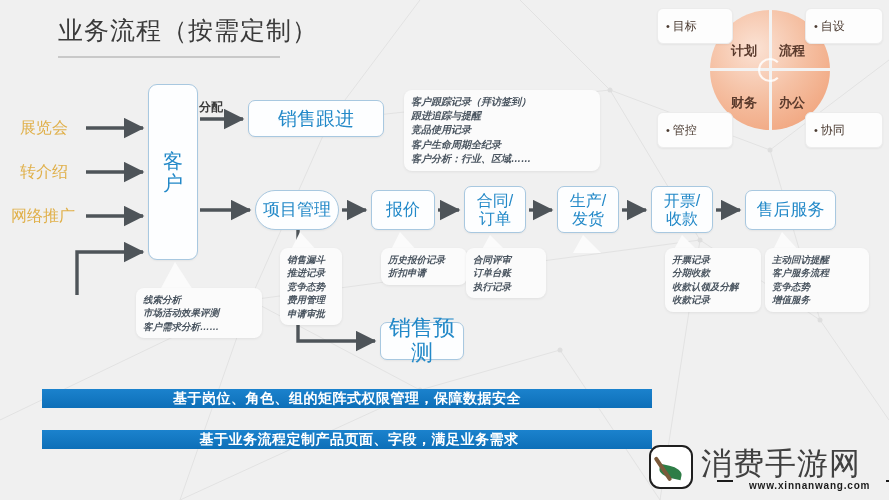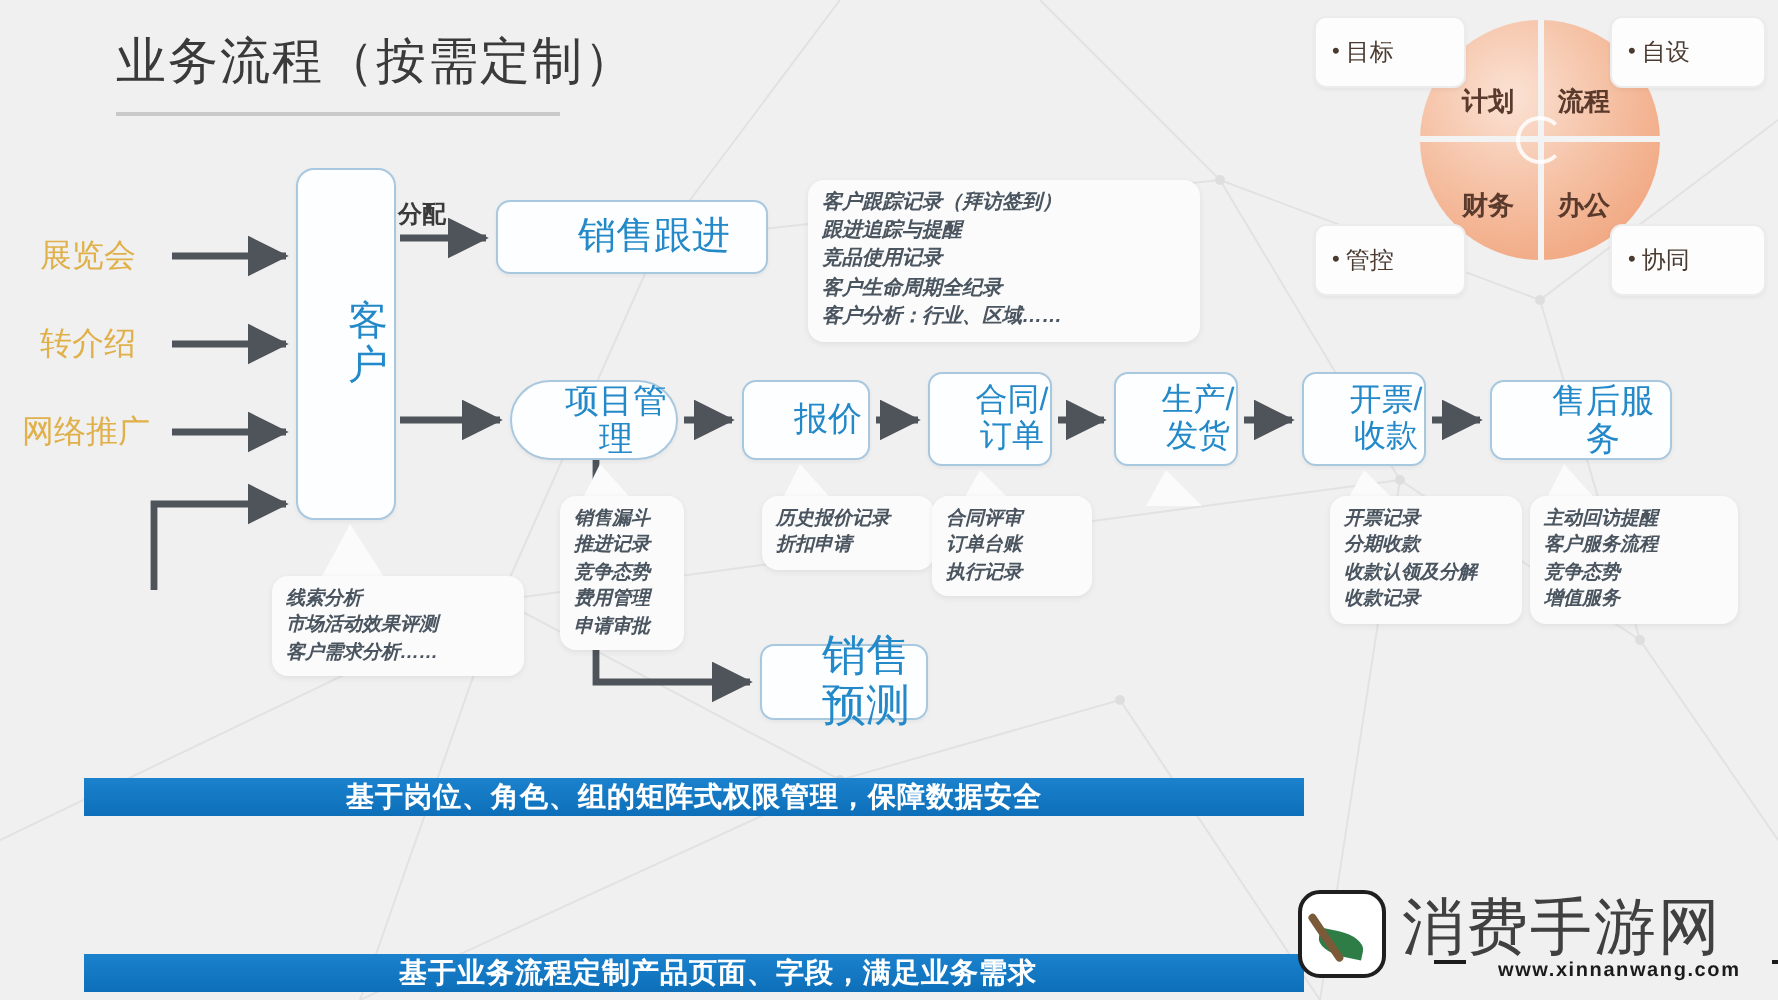--- a/index.html
+++ b/index.html
@@ -31,21 +31,20 @@
   .fbox {
     position:absolute;
     background:#fdfeff;
     border:1.4px solid #a8c8e0;
     border-radius:7px;
     color:#2389c8;
     display:flex; align-items:center; justify-content:center;
     text-align:center;
     line-height:1.12;
     box-shadow:0 1px 2px rgba(0,0,0,.05);
-    padding-left:22px;
   }
 
   
   .src-label {
     position:absolute; color:#e0b04a; font-size:16px; white-space:nowrap;
   }
 
   
   #box-customer {
     left:148px; top:84px; width:50px; height:176px;
@@ -96,21 +95,21 @@
   
   .banner {
     position:absolute; left:42px; width:610px; height:19px;
     background:linear-gradient(180deg,#1b82cd 0%,#0d6fb8 100%);
     color:#ffffff; font-size:14px; font-weight:bold;
     display:flex; align-items:center; justify-content:center;
     letter-spacing:.5px;
   }
   #banner-1 { top:389px; }
   #banner-2 { top:421px; }
-  #banner-3 { top:477px;padding-left:24px; }
+  #banner-3 { top:430px;padding-left:24px; }
 
   
   #quad-wrap { position:absolute; left:655px; top:2px; width:230px; height:168px; }
   #quad-circle {
     position:absolute; left:55px; top:8px; width:120px; height:120px;
     border-radius:50%;
     background:radial-gradient(circle at 38% 32%, #fbe2d4 0%, #f5c0a3 45%, #ef9a6f 100%);
   }
   .quad-div { position:absolute; background:#f3f3f3; }
   #quad-div-v { left:114px; top:8px; width:2.5px; height:120px; }

